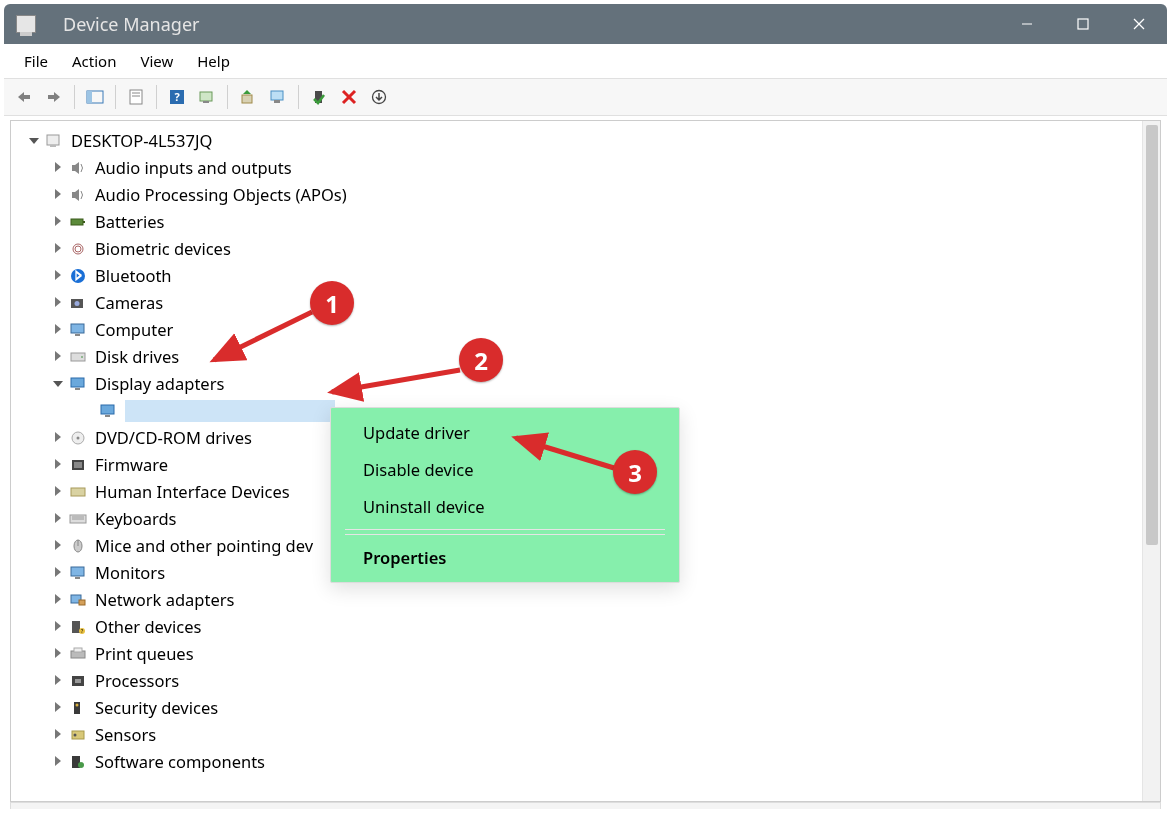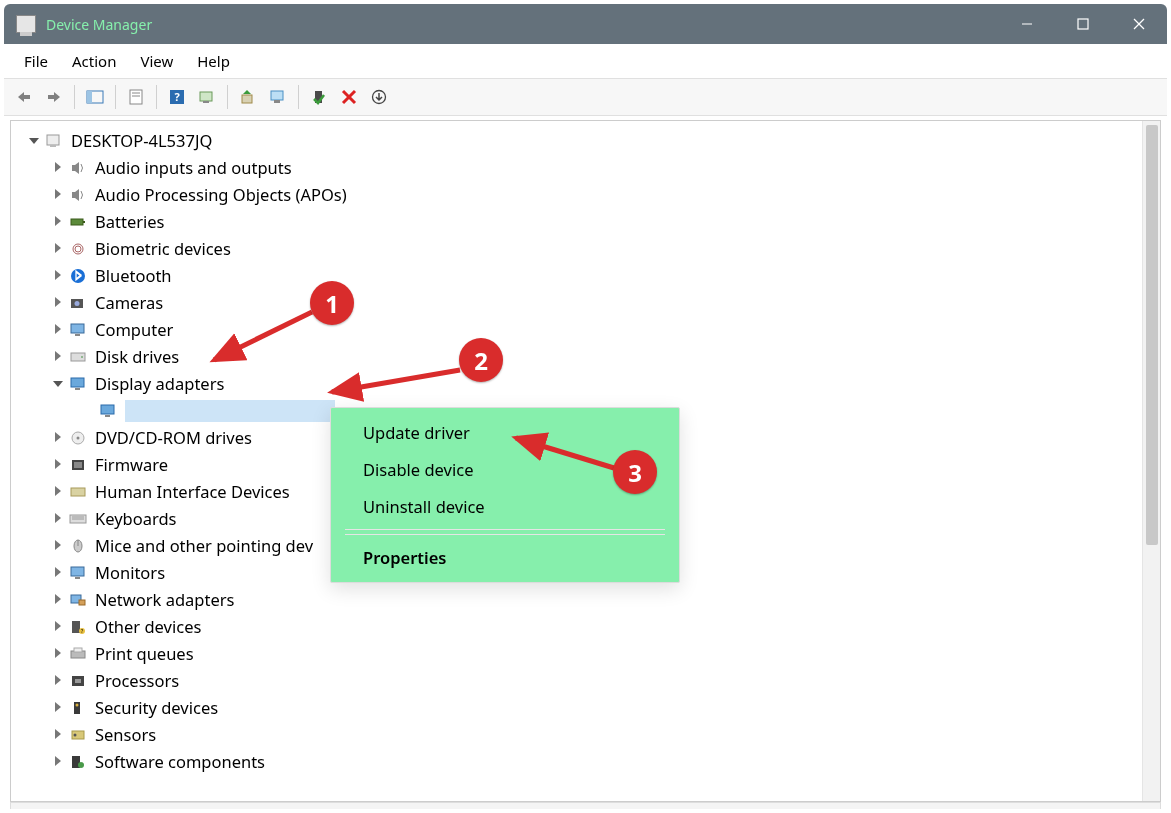--- a/index.html
+++ b/index.html
@@ -1,19 +1,19 @@
 <!DOCTYPE html>
 <html><head>
 <meta charset="utf-8">
 <style>
 * { box-sizing: border-box; margin: 0; padding: 0; font-family: "Segoe UI", system-ui, sans-serif; }
 body { background: #fff; width: 1171px; height: 813px; position: relative; overflow: hidden; border: 4px solid #fff; border-radius: 10px; }
 
 
-.titlebar { height: 40px; background: #64717b; display: flex; align-items: center; color: #86efac; font-size: 14px; }
+.titlebar { height: 40px; background: #64717b; display: flex; align-items: center; color: #e5e5e5; font-size: 18px; gap: 17px; }
 .titlebar .app-icon { width: 20px; height: 18px; margin: 0 10px 0 12px; background: #e6e6e6; border: 1px solid #888; position: relative; }
 .titlebar .app-icon::before { content: ""; position: absolute; bottom: -4px; left: 3px; width: 12px; height: 4px; background: #ccc; }
 .titlebar .title { flex: 1; }
 .titlecontrols { display: flex; }
 .titlecontrols .ctrl { width: 56px; height: 40px; display: flex; align-items: center; justify-content: center; cursor: pointer; }
 .titlecontrols svg { stroke: #fff; stroke-width: 1.2; fill: none; }
 
 
 .menubar { height: 34px; background: #fff; display: flex; align-items: center; padding: 0 8px; font-size: 15px; }
 .menubar .menu-item { padding: 4px 12px; cursor: pointer; }

